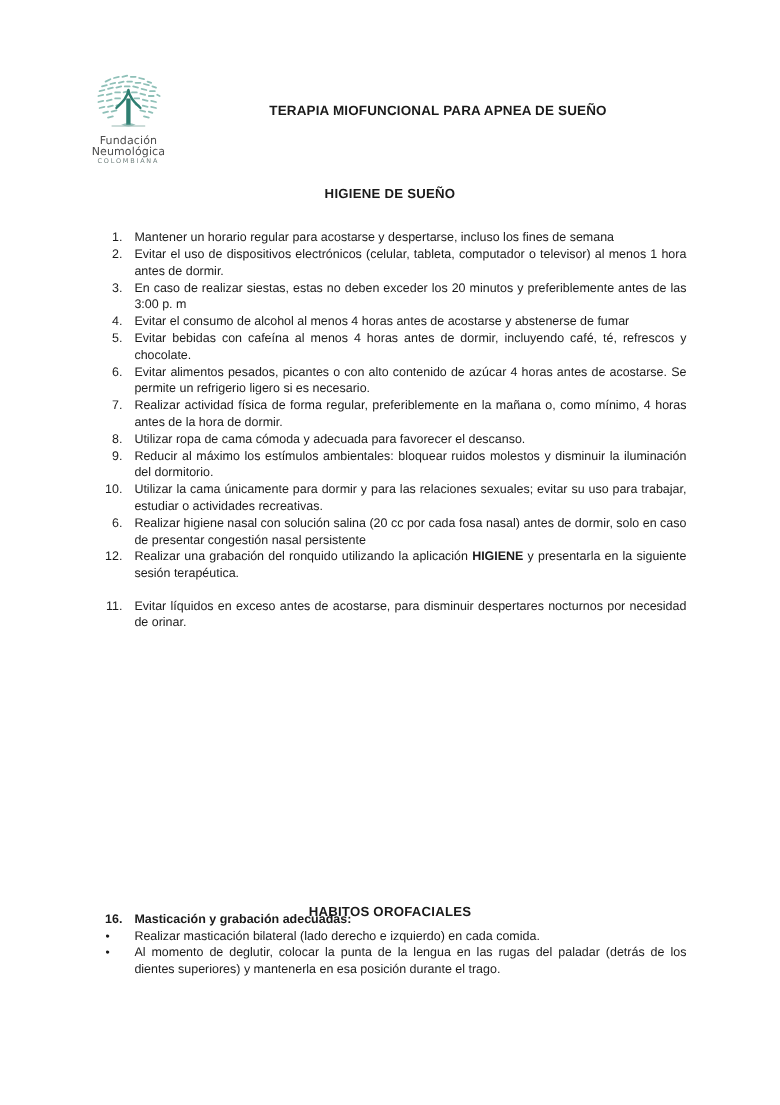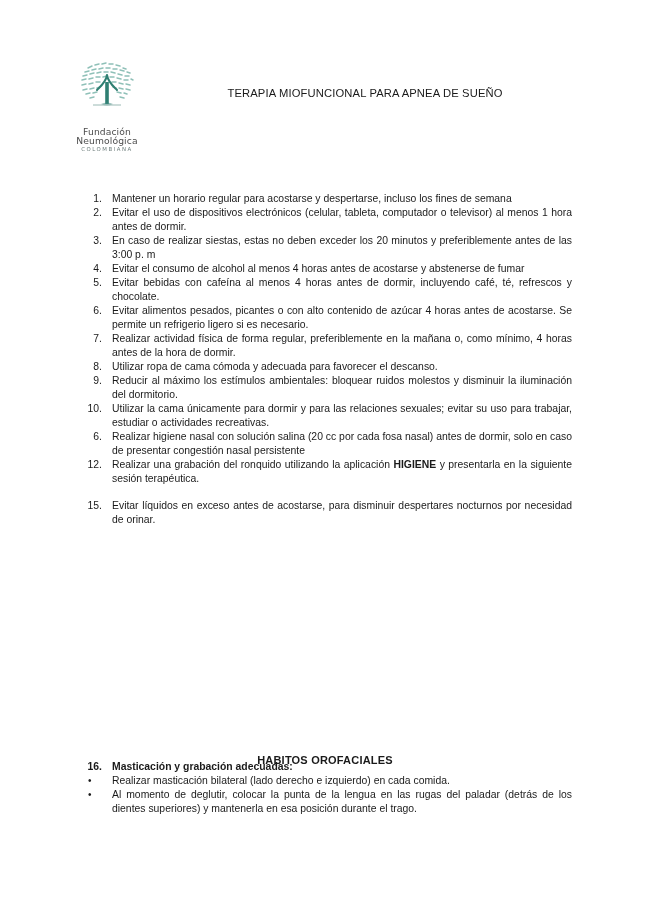--- a/index.html
+++ b/index.html
@@ -41,21 +41,21 @@
   }
 
   .logo-mark {
     width: 64px;
     height: 52px;
     margin: 0 auto;
     display: block;
   }
 
   .logo-text {
-    margin-top: 15px;
+    margin-top: 1px;
     line-height: 1.02;
   }
   .logo-line1, .logo-line2 {
     font-family: "DejaVu Sans", sans-serif;
     font-size: 9.2px;
     color: #4d4d4d;
     letter-spacing: .1px;
     display: block;
   }
   .logo-line3 {
@@ -67,21 +67,21 @@
     margin-top: 1px;
   }
 
   .doc-title {
     position: absolute;
     left: 150px;
     top: 28px;
     width: 430px;
     text-align: center;
     font-size: 11.2px;
-    font-weight: normal;
+    font-weight: bold;
     line-height: 1.42;
     letter-spacing: .15px;
   }
   .doc-title span { display: block; }
 
   
   .section-heading {
     text-align: center;
     font-size: 11px;
     font-weight: bold;
@@ -229,20 +229,21 @@
         <span class="logo-line2">Neumológica</span>
         <span class="logo-line3">COLOMBIANA</span>
       </div>
     </div>
 
     <div class="doc-title">
       <span>TERAPIA MIOFUNCIONAL PARA APNEA DE SUEÑO</span>
     </div>
   </div>
 
+  <div class="section-heading" id="heading-higiene">HIGIENE DE SUEÑO</div>
 
   <ol class="num-list" style="list-style:none;margin:0;padding:0;">
 
     <li class="num-item">
       <span class="num">1.</span>
       <span>Mantener un horario regular para acostarse y despertarse, incluso los fines de semana</span>
     </li>
     <li class="num-item">
       <span class="num">2.</span>
       <span>Evitar el uso de dispositivos electrónicos (celular, tableta, computador o televisor) al menos 1 hora antes de dormir.</span>
@@ -281,21 +282,21 @@
     </li>
     <li class="num-item">
       <span class="num">6.</span>
       <span>Realizar higiene nasal con solución salina (20 cc por cada fosa nasal) antes de dormir, solo en caso de presentar congestión nasal persistente</span>
     </li>
     <li class="num-item">
       <span class="num">12.</span>
       <span>Realizar una grabación del ronquido utilizando la aplicación </span><b>HIGIENE</b><span> y presentarla en la siguiente sesión terapéutica.</span>
     </li>
     <li class="num-item gap-before">
-      <span class="num">15.</span>
+      <span class="num">11.</span>
       <span>Evitar líquidos en exceso antes de acostarse, para disminuir despertares nocturnos por necesidad de orinar.</span>
     </li>
   </ol>
 
   <div class="section-heading" id="heading-habitos">HABITOS OROFACIALES</div>
 
   <div class="oro-block">
     <div class="oro-head">
       <span class="num">16.</span>
       <span>Masticación y grabación adecuadas:</span>

